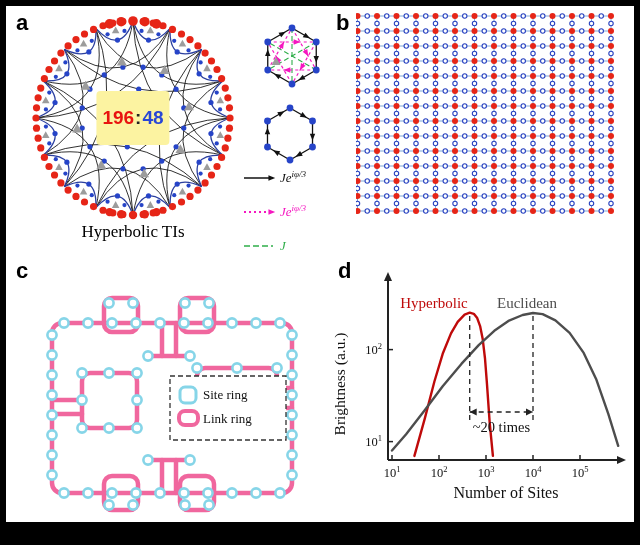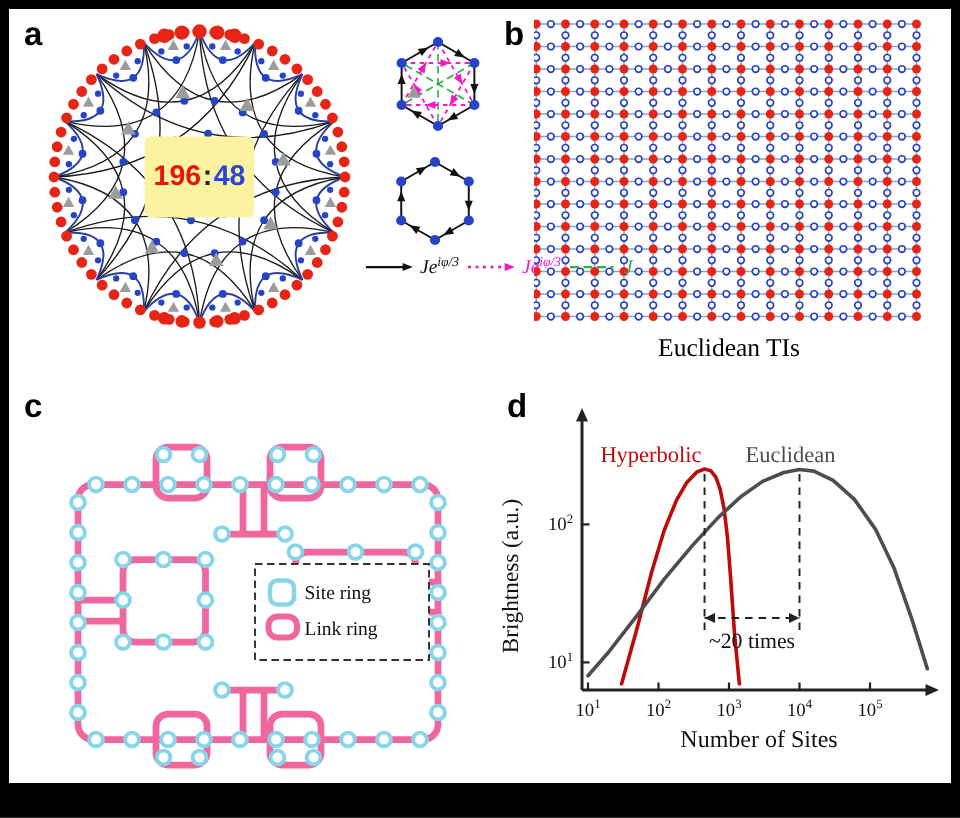--- a/index.html
+++ b/index.html
@@ -6,21 +6,21 @@
   .stage{position:relative;width:640px;height:545px;background:#000;font-family:"Liberation Sans",sans-serif;overflow:hidden;}
   .white{position:absolute;left:6px;top:6px;width:628px;height:516px;background:#ffffff;}
   .abs{position:absolute;}
   .plabel{position:absolute;font:bold 22px "Liberation Sans",sans-serif;color:#000;z-index:5;}
   .caption{position:absolute;transform:translateX(-50%);font:17px "Liberation Serif",serif;color:#000;white-space:nowrap;z-index:5;}
   .ratio{position:absolute;transform:translate(-50%,-50%);background:#fcf3a1;border-radius:4px;padding:16px 6px;
          font:bold 19px "Liberation Sans",sans-serif;white-space:nowrap;z-index:6;}
   .r-left{color:#e81410;}
   .r-sep{color:#222;padding:0 1px;}
   .r-right{color:#2947d6;}
-  .legend-a{position:absolute;left:242px;top:170px;display:flex;flex-direction:row;gap:4px;z-index:5;}
+  .legend-a{position:absolute;left:242px;top:170px;display:flex;flex-direction:column;gap:18px;z-index:5;}
   .leg-row{display:flex;align-items:center;gap:4px;height:16px;}
   .leg-text{font:italic 13px "Liberation Serif",serif;white-space:nowrap;}
   .leg-text sup{font-size:9px;font-style:italic;}
   .lc0{color:#111111;} .lc1{color:#f517c0;} .lc2{color:#2fae4a;}
 </style>
 </head>
 <body>
 
 <div class="stage">
   <div class="white"></div>
@@ -312,20 +312,21 @@
       <svg class="leg-icon" width="34" height="14">
           <line x1="2" y1="7" x2="31" y2="7" stroke="#2fae4a" stroke-width="1.5" stroke-dasharray="6 3"></line>
         </svg>
       <span class="leg-text lc2"><i><span>J</span></i><sup></sup></span>
     </div>
   </div>
 
   <div class="ratio" style="left:133px;top:118px">
     <span class="r-left">196</span><span class="r-sep">:</span><span class="r-right">48</span>
   </div>
+  <div class="caption" style="left:133px;top:222px">Hyperbolic TIs</div>
 
   <svg id="svgB" class="abs" style="left:356px;top:12px" width="258" height="204">
       <line x1="1.5" y1="4" x2="1.5" y2="199" stroke="#7ea6d8" stroke-width="1"></line>
       <line x1="1.5" y1="4" x2="255" y2="4" stroke="#7ea6d8" stroke-width="1"></line>
       <line x1="21" y1="4" x2="21" y2="199" stroke="#7ea6d8" stroke-width="1"></line>
       <line x1="1.5" y1="19" x2="255" y2="19" stroke="#7ea6d8" stroke-width="1"></line>
       <line x1="40.5" y1="4" x2="40.5" y2="199" stroke="#7ea6d8" stroke-width="1"></line>
       <line x1="1.5" y1="34" x2="255" y2="34" stroke="#7ea6d8" stroke-width="1"></line>
       <line x1="60" y1="4" x2="60" y2="199" stroke="#7ea6d8" stroke-width="1"></line>
       <line x1="1.5" y1="49" x2="255" y2="49" stroke="#7ea6d8" stroke-width="1"></line>
@@ -903,21 +904,20 @@
       <circle cx="99" cy="199" r="3" fill="#e62517"></circle>
       <circle cx="118.5" cy="199" r="3" fill="#e62517"></circle>
       <circle cx="138" cy="199" r="3" fill="#e62517"></circle>
       <circle cx="157.5" cy="199" r="3" fill="#e62517"></circle>
       <circle cx="177" cy="199" r="3" fill="#e62517"></circle>
       <circle cx="196.5" cy="199" r="3" fill="#e62517"></circle>
       <circle cx="216" cy="199" r="3" fill="#e62517"></circle>
       <circle cx="235.5" cy="199" r="3" fill="#e62517"></circle>
       <circle cx="255" cy="199" r="3" fill="#e62517"></circle>
     </svg>
-  <div class="caption" style="left:486px;top:222px">Euclidean TIs</div>
 
   <svg id="svgC" class="abs" style="left:12px;top:268px" width="320" height="250">
       <rect x="40" y="55" width="240" height="170" rx="10" fill="none" stroke="#f0679e" stroke-width="4.5"></rect>
       <rect x="92" y="30" width="34" height="34" rx="8" fill="none" stroke="#f0679e" stroke-width="4.5"></rect>
       <rect x="168" y="30" width="34" height="34" rx="8" fill="none" stroke="#f0679e" stroke-width="4.5"></rect>
       <rect x="92" y="208" width="34" height="34" rx="8" fill="none" stroke="#f0679e" stroke-width="4.5"></rect>
       <rect x="168" y="208" width="34" height="34" rx="8" fill="none" stroke="#f0679e" stroke-width="4.5"></rect>
       <rect x="70" y="105" width="55" height="55" rx="8" fill="none" stroke="#f0679e" stroke-width="4.5"></rect>
       <rect x="185" y="100" width="80" height="58" rx="8" fill="none" stroke="#f0679e" stroke-width="4.5"></rect>
       <line x1="150" y1="55" x2="150" y2="88" stroke="#f0679e" stroke-width="4.5" stroke-linecap="round"></line>

